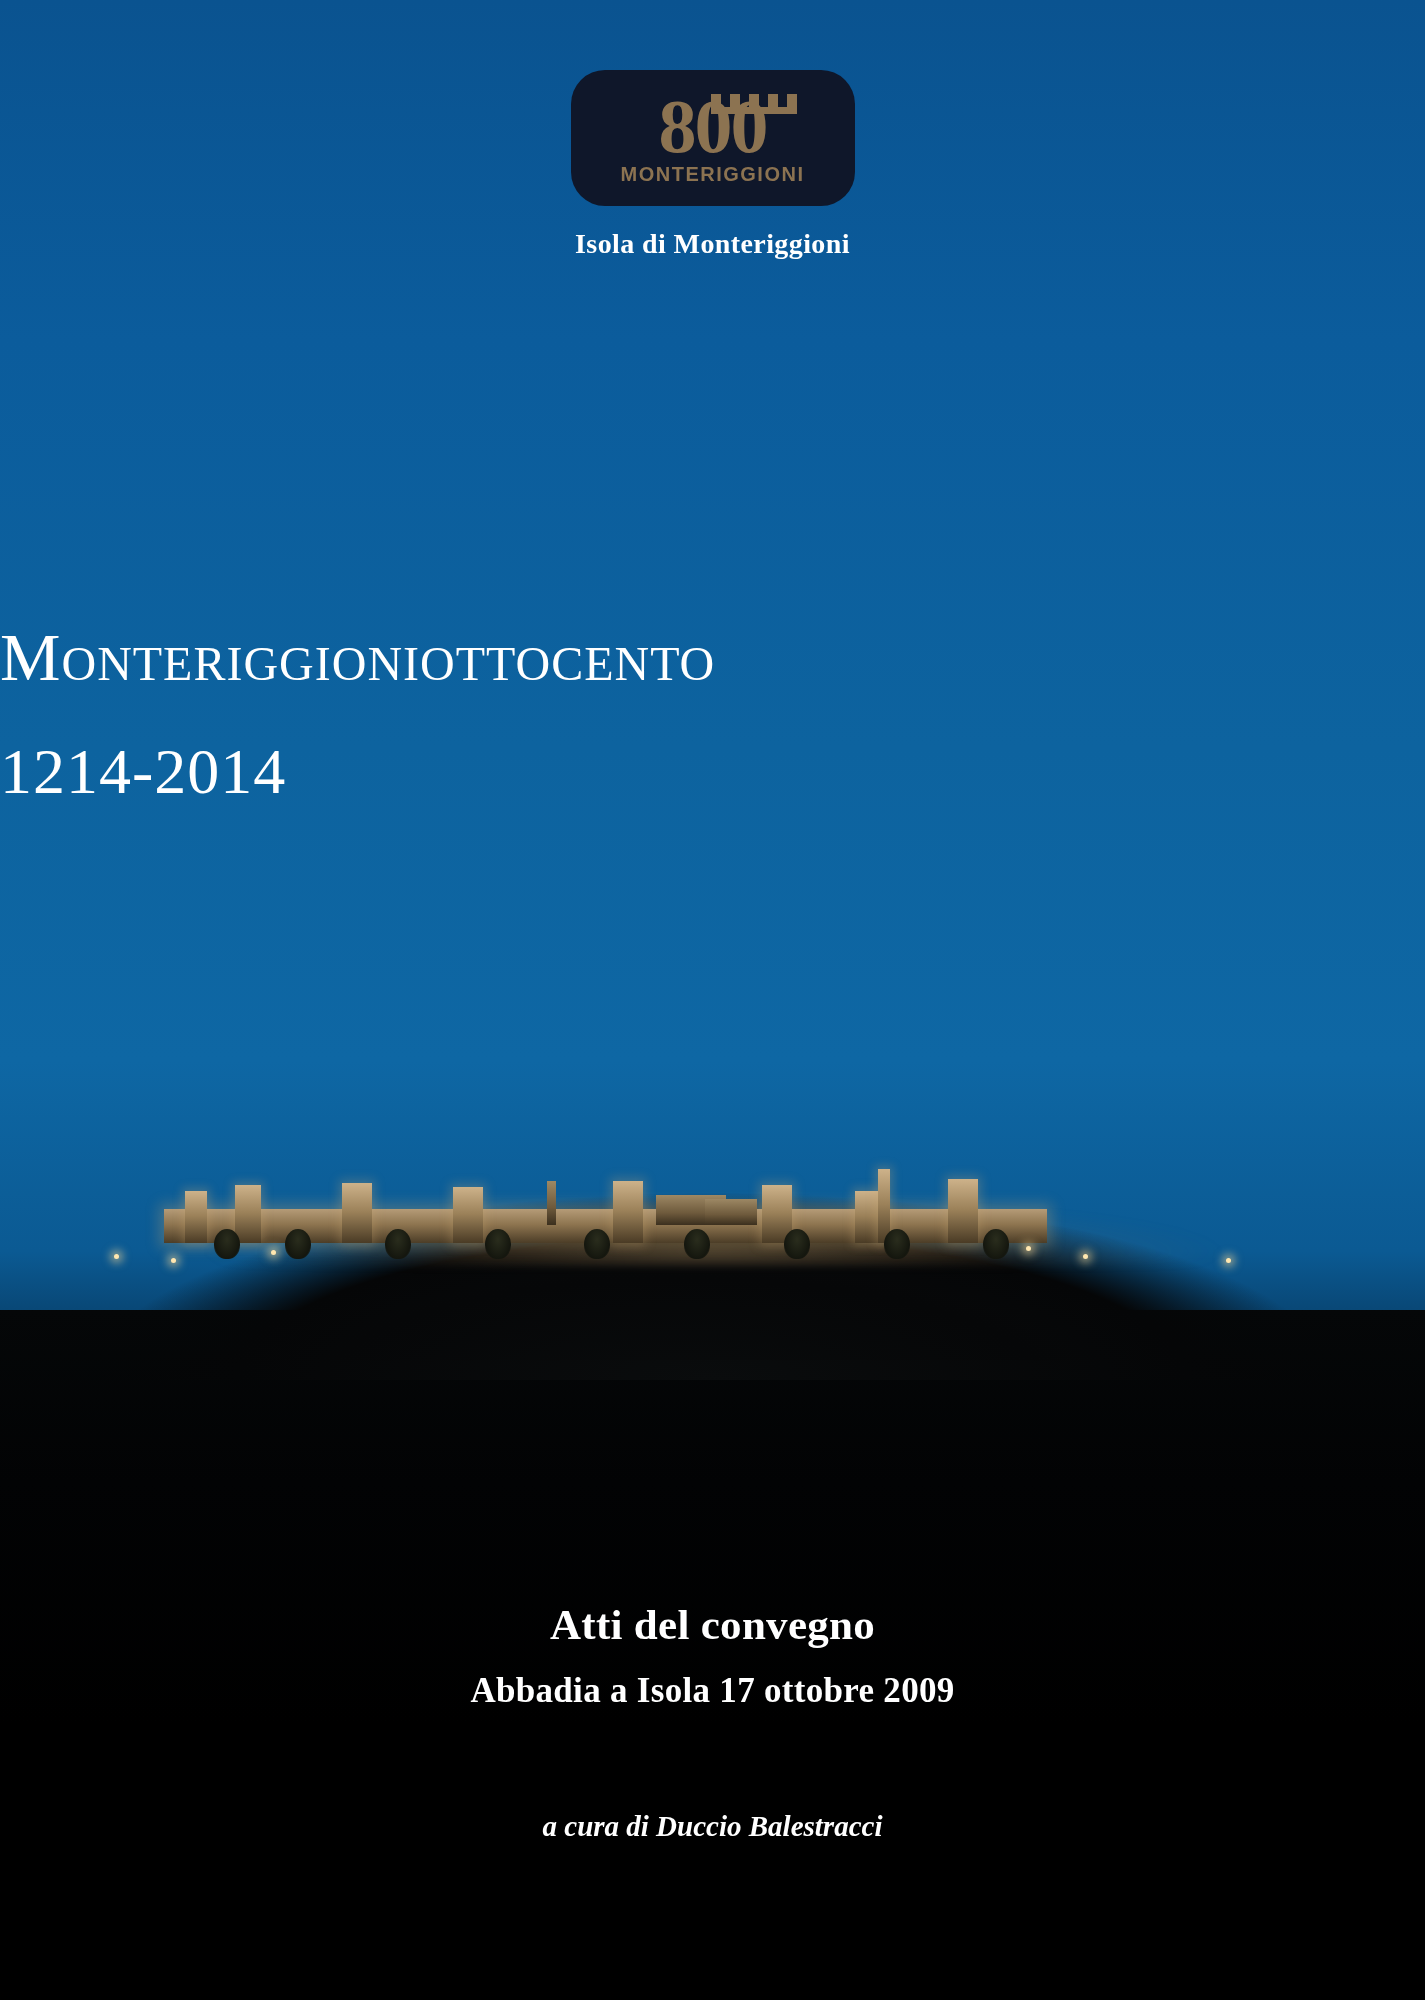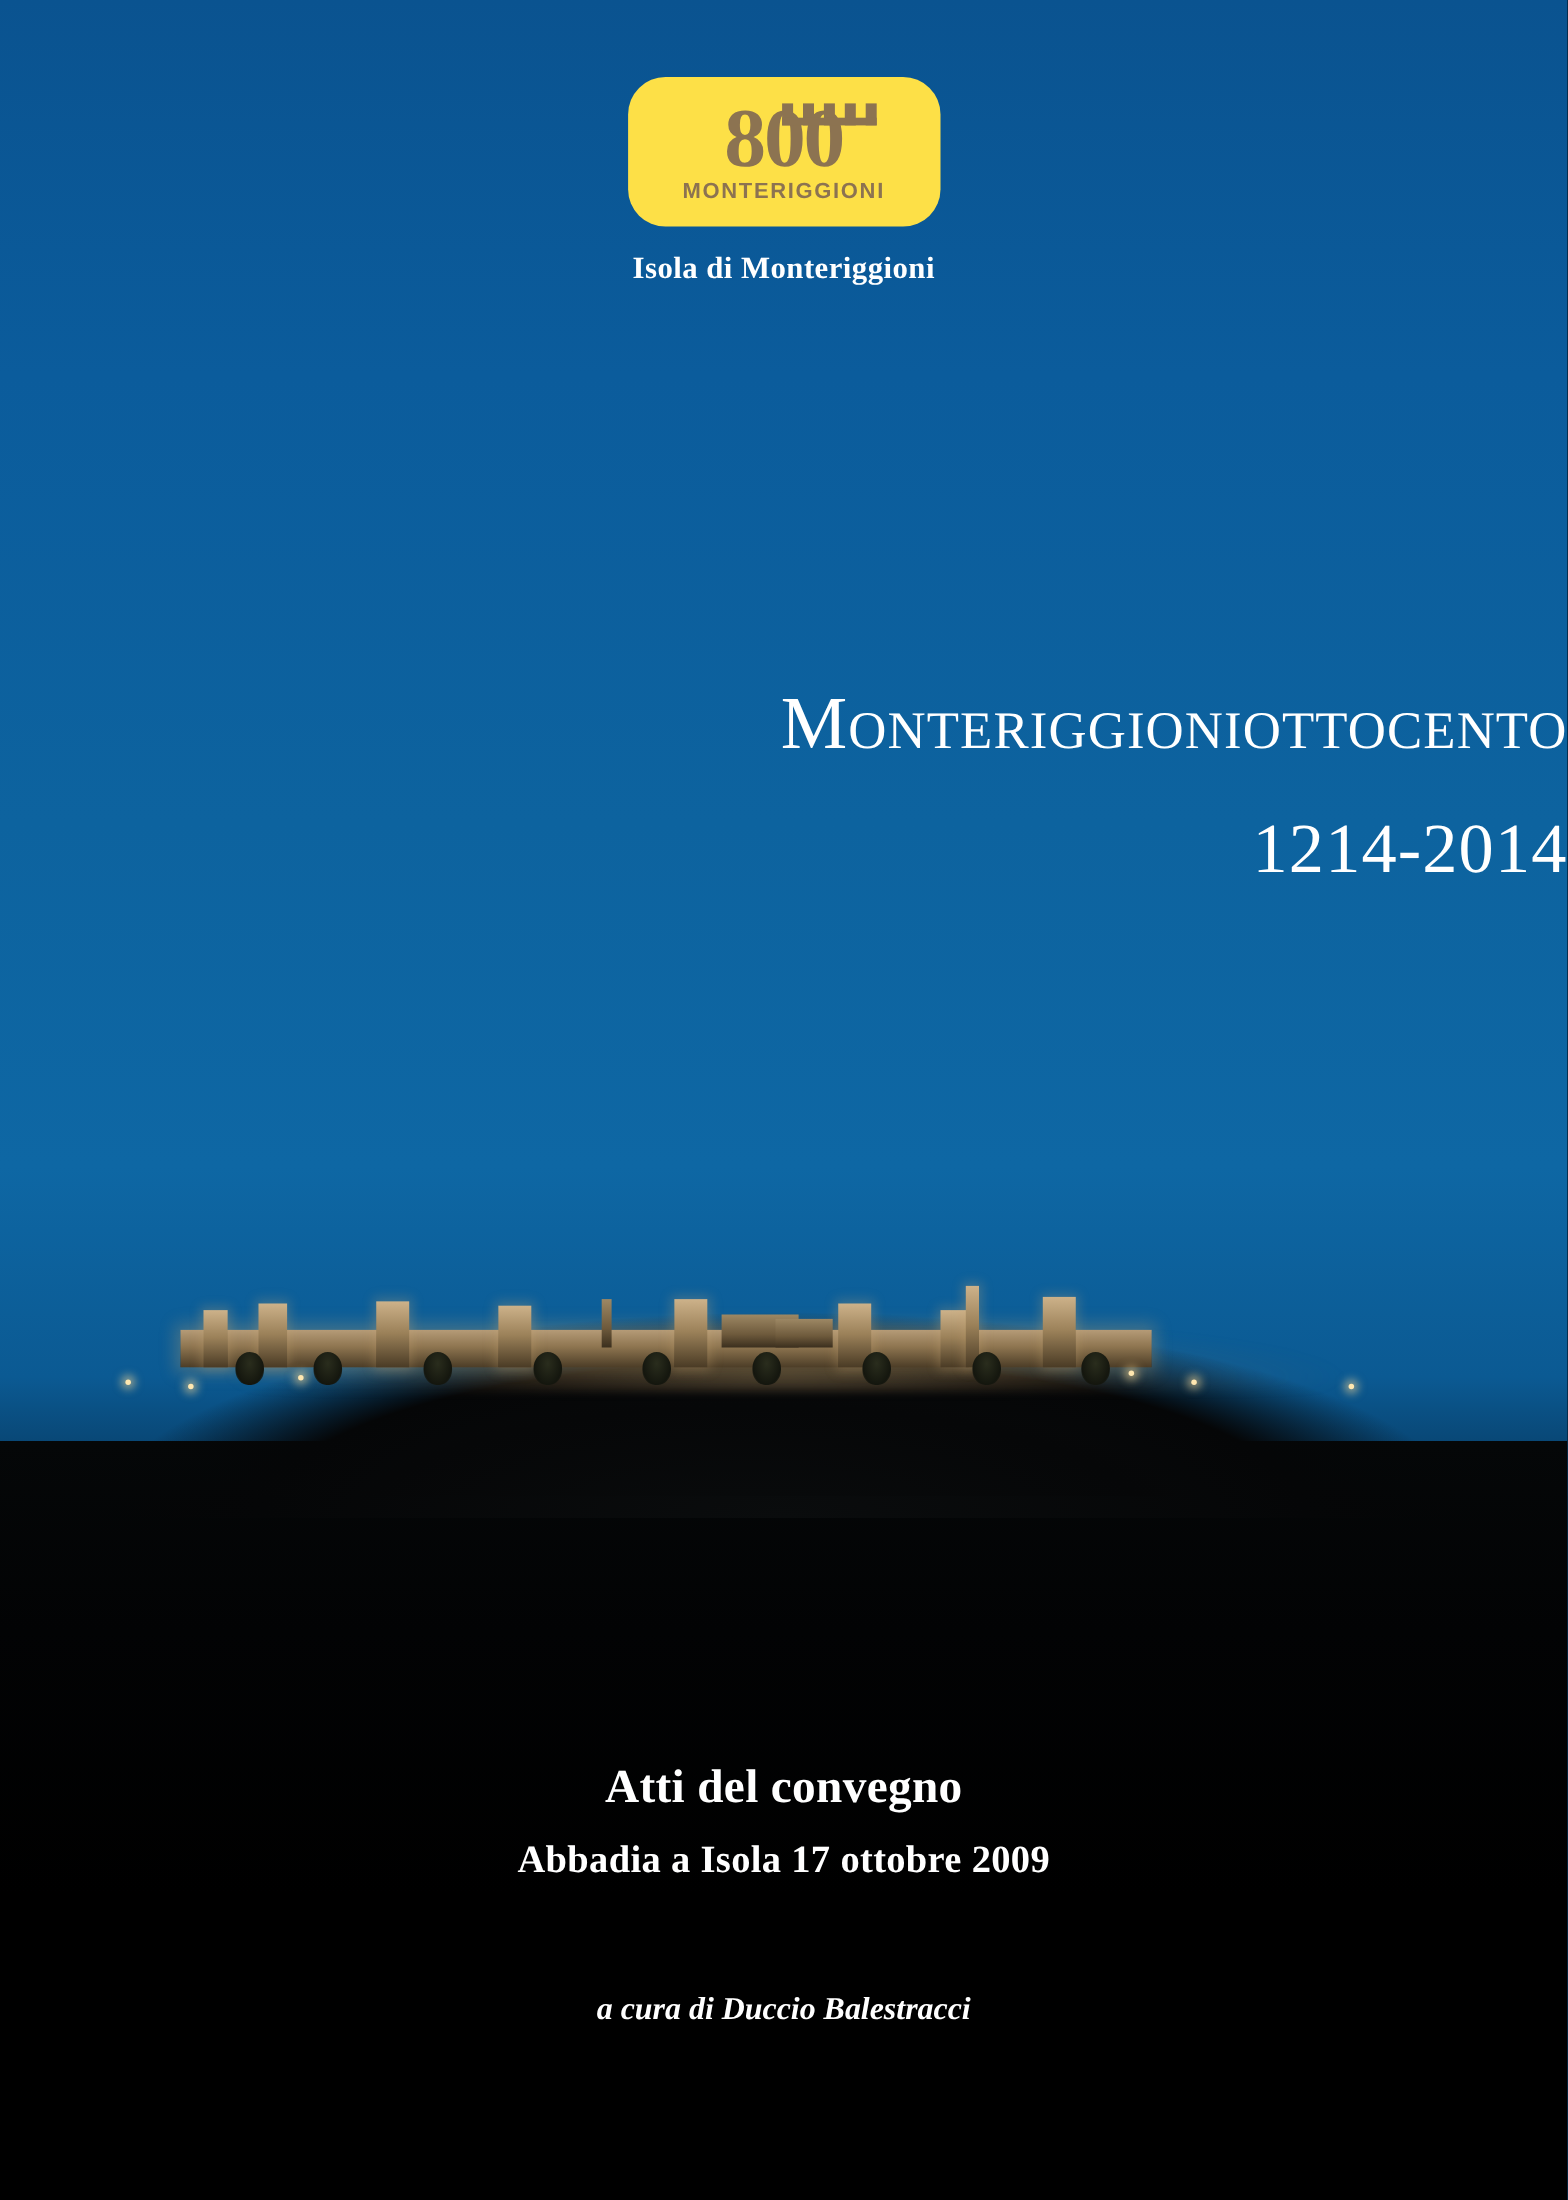--- a/index.html
+++ b/index.html
@@ -124,21 +124,21 @@
     top: 70px;
     left: 0;
     width: 100%;
     text-align: center;
   }
   .logo-badge {
     display: inline-block;
     width: 284px;
     height: 136px;
     border-radius: 34px;
-    background: #fde047;
+    background: #0f172a;
     position: relative;
   }
   .logo-800 {
     position: absolute;
     left: 0; right: 0;
     top: 18px;
     font-family: "Liberation Serif", serif;
     font-size: 76px;
     font-weight: 700;
     letter-spacing: -2px;
@@ -186,21 +186,21 @@
     font-weight: 700;
     letter-spacing: 0.4px;
   }
 
   
   .title-block {
     position: absolute;
     top: 620px;
     left: 0;
     width: 100%;
-    text-align: right;
+    text-align: left;
     color: #ffffff;
   }
   .main-title {
     font-family: "Liberation Serif", serif;
     font-size: 68px;
     line-height: 1.1;
     font-variant: small-caps;
     letter-spacing: 1px;
     font-weight: 400;
   }

